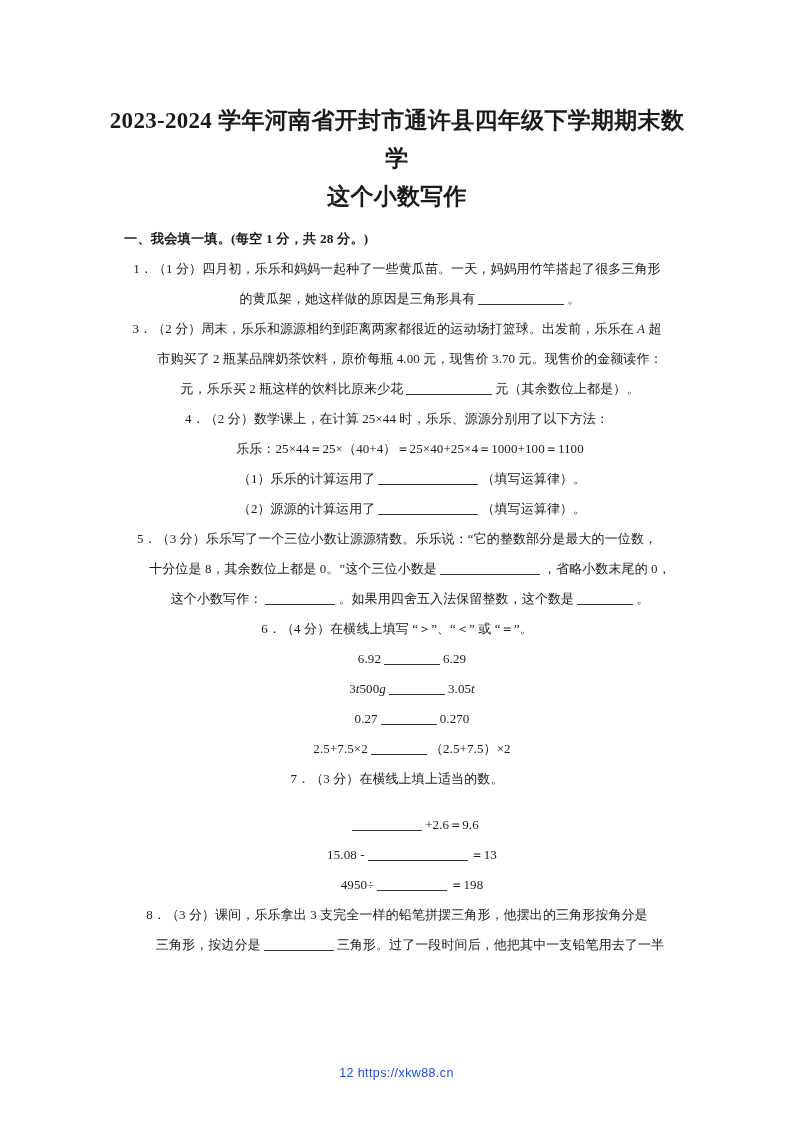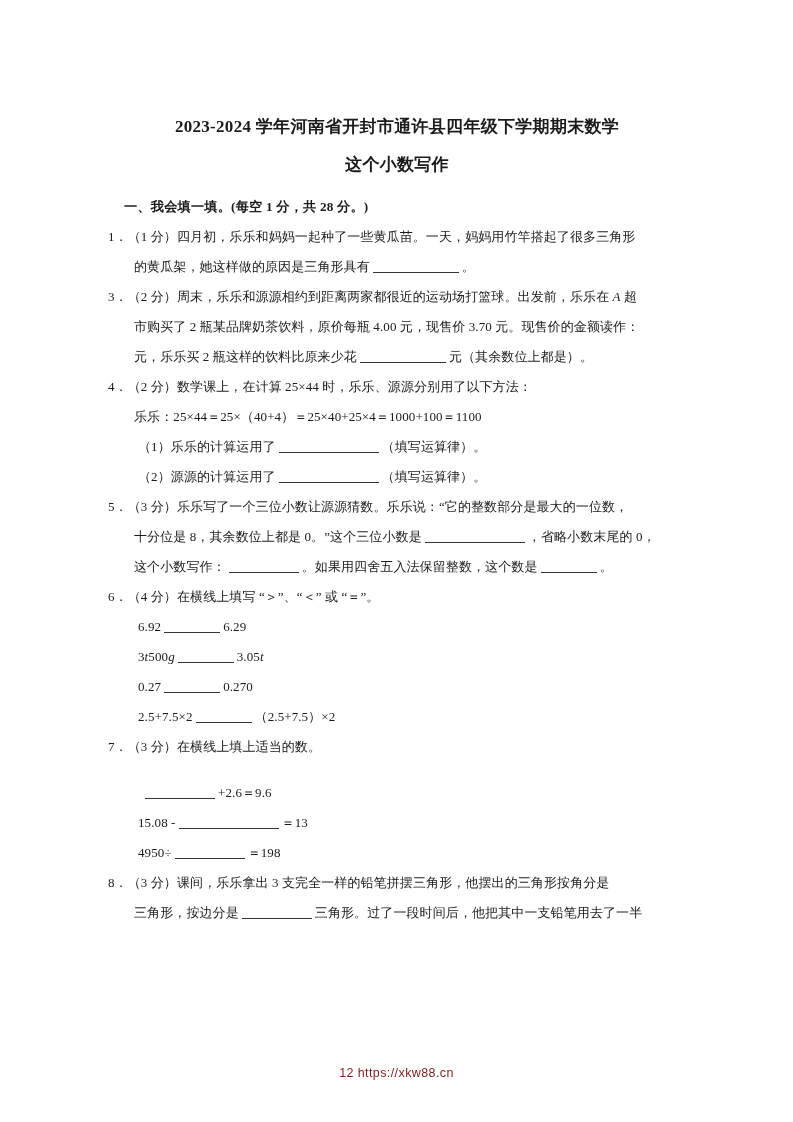--- a/index.html
+++ b/index.html
@@ -24,26 +24,26 @@
   }
   .content {
     position: absolute;
     left: 108px;
     top: 96px;
     width: 578px;
   }
 
   
   .doc-title {
-    font-size: 17px;
+    font-size: 23px;
     font-weight: bold;
     text-align: center;
     line-height: 38px;
     letter-spacing: 0.3px;
-    margin: 12px 0 6px 0;
+    margin: 6px 0 6px 0;
     font-family: "Liberation Serif", "DejaVu Serif", serif;
   }
   .doc-title .tline { display: block; }
 
   
   .section-head {
     font-size: 13.2px;
     font-weight: bold;
     line-height: 26px;
     margin: 10px 0 2px 16px;
@@ -53,20 +53,21 @@
   
   .q {
     font-size: 13px;
     line-height: 30px;
     margin: 0;
     letter-spacing: 0.1px;
   }
   .q .line {
     display: block;
     white-space: nowrap;
+    text-align: center;
   }
   .q .line.ind { padding-left: 26px; }
   .q .line.ind2 { padding-left: 30px; }
   .q .line.ind3 { padding-left: 34px; margin-top: 16px; }
 
   
   .blank {
     display: inline-block;
     border-bottom: 1.1px solid #333;
     height: 0.95em;
@@ -82,21 +83,21 @@
 
   
   .footer {
     position: absolute;
     left: 0;
     top: 1066px;
     width: 793px;
     text-align: center;
     font-family: "Liberation Sans", sans-serif;
     font-size: 12.5px;
-    color: #7f1d1d;
+    color: #1d4ed8;
     letter-spacing: 0.4px;
   }
 </style>
 </head>
 <body>
 
 <div class="page">
   <div class="content">
 
     <h1 class="doc-title">

